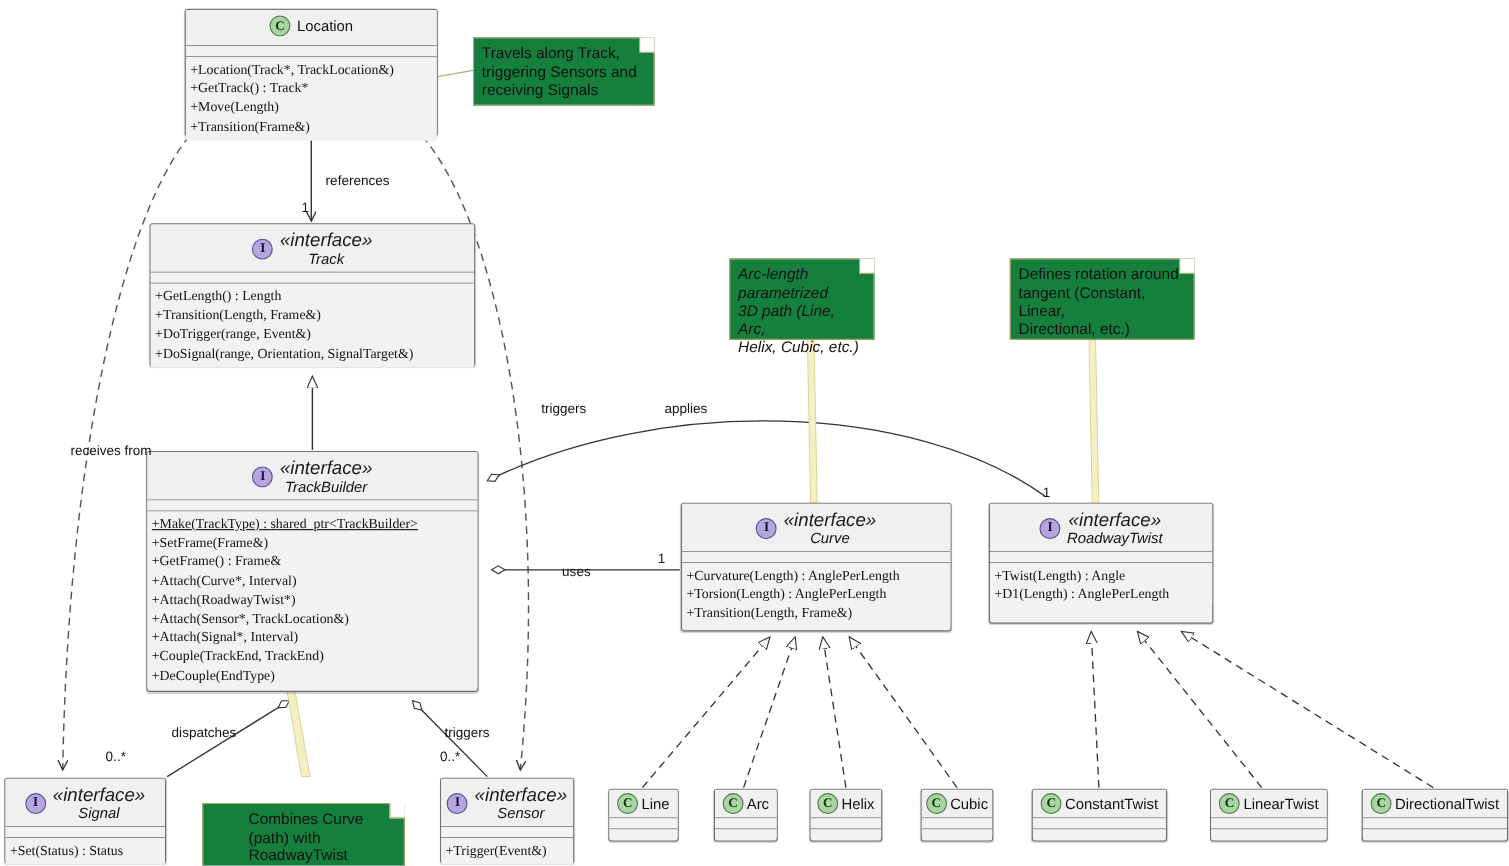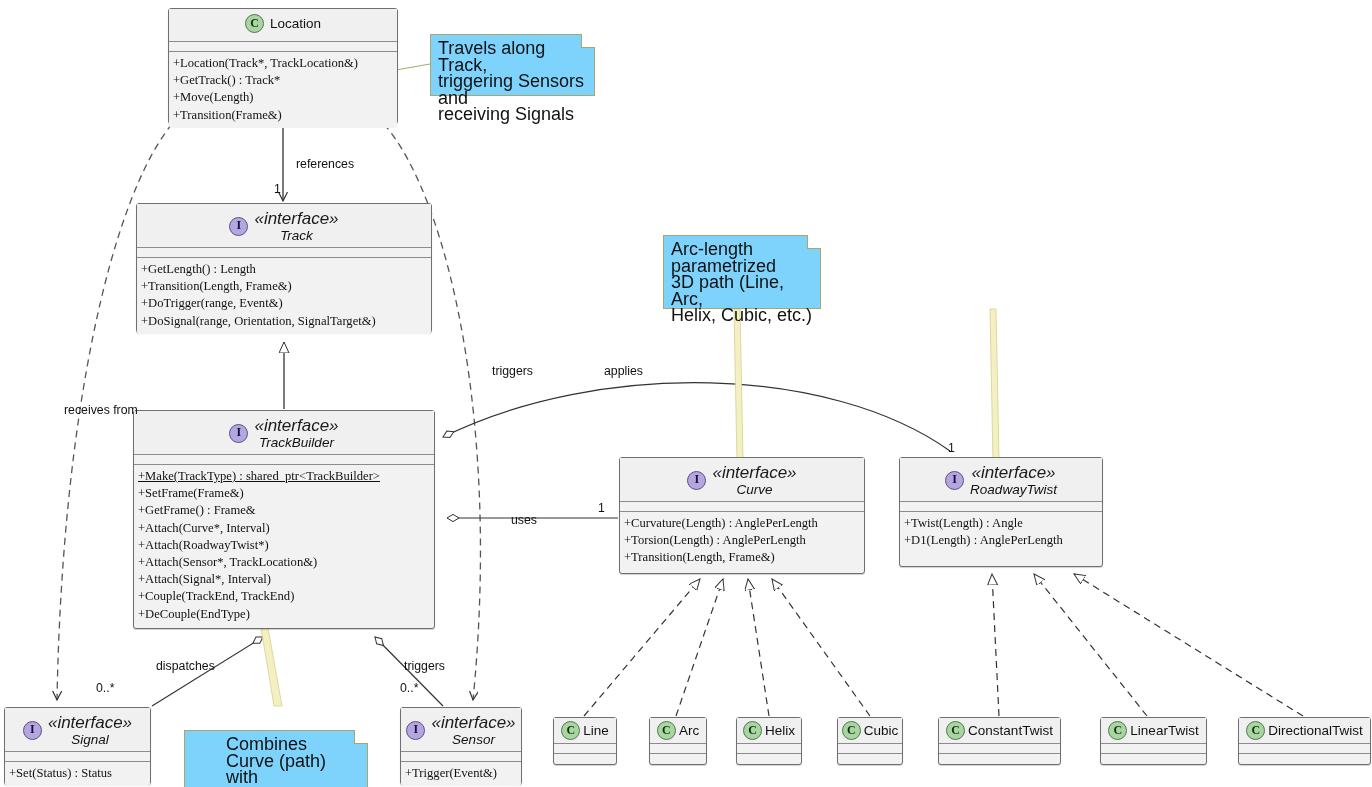--- a/index.html
+++ b/index.html
@@ -99,23 +99,23 @@
     line-height: 17.2px;
     white-space: nowrap;
     font-family: Liberation Serif, serif;
   }
   .uml .ops .op.static { text-decoration: underline; }
   .uml .ops.empty { min-height: 9px; padding: 0; }
   
   .note {
     position: absolute;
     box-sizing: border-box;
-    background: #7dd3fc;
+    background: #15803d;
     border: 1px solid #a8a86a;
-    font-size: 18px;
+    font-size: 14px;
     color: #111111;
     line-height: 16.6px;
     padding: 5px 7px;
     white-space: pre-line;
   }
   .note .fold {
     position: absolute;
     right: -1px;
     top: -1px;
     width: 13px;
@@ -395,24 +395,27 @@
       </div>
     </div>
     <div class="attrs"></div>
     <div class="ops empty"></div>
   </div>
 
   <div class="note" style="left:430px; top:34px; width:165px; height:62px;">Travels along Track,
 triggering Sensors and
 receiving Signals<span class="fold"></span></div>
 
-  <div class="note" style="left:663px; top:235px; width:158px; height:74px;">Arc-length parametrized
+  <div class="note" style="left:663px; top:235px; width:132px; height:74px;font-style:italic;">Arc-length parametrized
 3D path (Line, Arc,
 Helix, Cubic, etc.)<span class="fold"></span></div>
 
+  <div class="note" style="left:918px; top:235px; width:168px; height:74px;">Defines rotation around
+tangent (Constant, Linear,
+Directional, etc.)<span class="fold"></span></div>
 
   <div class="note" style="left:184px; top:730px; width:184px; height:74px;padding-left:41px;">Combines Curve (path) with
 RoadwayTwist (orientation)
 to provide 3D geometry<span class="fold"></span></div>
 
   <div class="elabel" style="left:296px; top:157px;">references</div>
   <div class="elabel" style="left:64px; top:364px;margin-top:39px;">receives from</div>
   <div class="elabel" style="left:492px; top:364px;">triggers</div>
   <div class="elabel" style="left:604px; top:364px;">applies</div>
   <div class="elabel" style="left:511px; top:501px;margin-top:12px;">uses</div>

